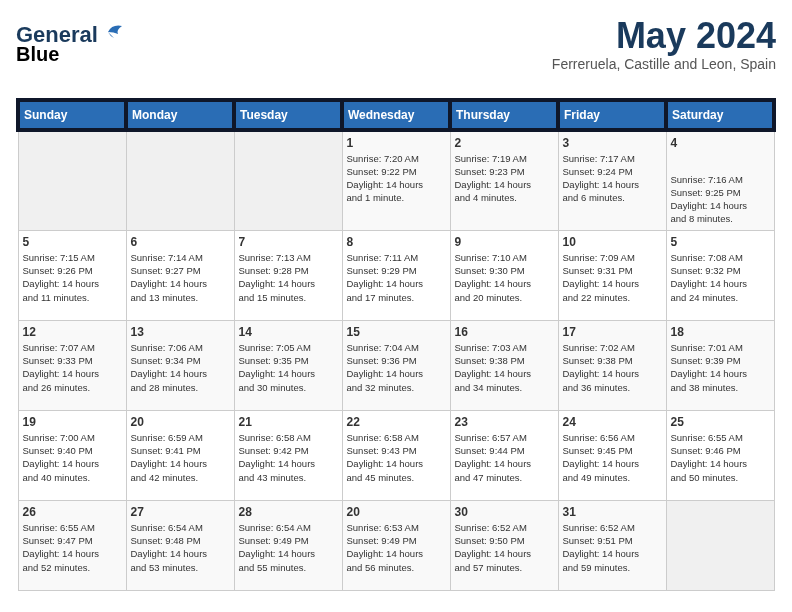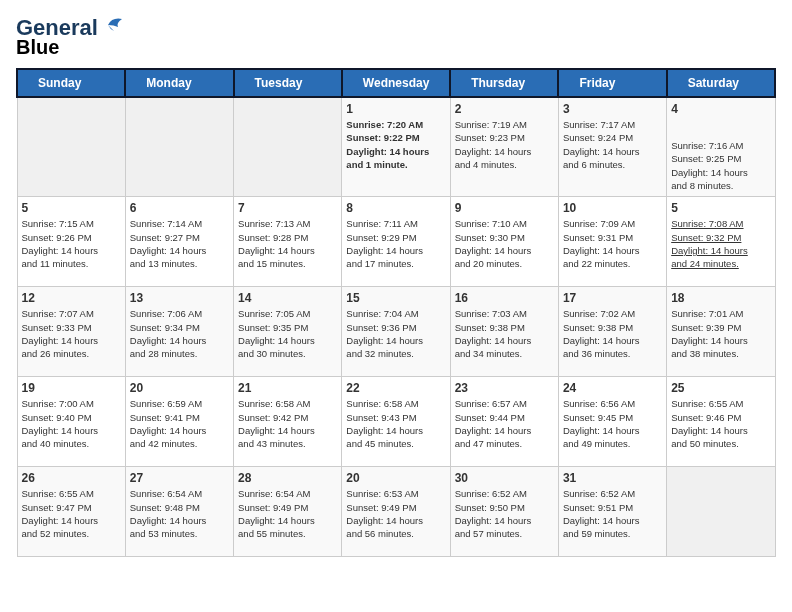--- a/index.html
+++ b/index.html
@@ -7,21 +7,21 @@
       font-family: Arial, sans-serif;
       background: #fff;
       width: 792px;
       min-height: 612px;
       padding: 16px;
     }
     .header {
       display: flex;
       justify-content: space-between;
       align-items: center;
-      margin-bottom: 10px;
+      margin-bottom: 26px;
       gap: 31px;
     }
     .logo {
       display: flex;
       flex-direction: column;
       align-items: flex-start;
     }
     .logo-text {
       font-size: 22px;
       font-weight: bold;
@@ -47,23 +47,23 @@
     table {
       width: 100%;
       border-collapse: collapse;
       table-layout: fixed;
     }
     thead tr th {
       background-color: #2a6db5;
       color: #fff;
       font-size: 12px;
       font-weight: bold;
-      padding: 6px 20px;
+      padding: 6px 4px;
       text-align: left;
-      border: 2px solid #0f172a;
+      border: 4px solid #0f172a;
     }
     tbody tr td {
       border: 1px solid #ccc;
       vertical-align: top;
       padding: 4px;
       font-size: 10px;
       color: #333;
       height: 90px;
       background: #fff;
     }
@@ -97,20 +97,24 @@
       <span class="logo-text">
         <span style="color:#1a3a5c;">General</span>
       </span>
       <svg width="22" height="16" viewBox="0 0 22 16" style="margin-left:2px; margin-top:-6px;">
         <path d="M8,8 Q12,0 22,2 Q16,6 18,10 Q14,8 8,8Z" fill="#2a6db5"></path>
         <path d="M8,8 Q10,10 14,14 Q10,12 8,8Z" fill="#2a6db5"></path>
       </svg>
     </div>
     <span class="logo-text" style="color:#000000; font-size:20px; margin-top:-4px;">Blue</span>
   </div>
+  <div class="title-block">
+    <div class="month-title">May 2024</div>
+    <div class="location">Ferreruela, Castille and Leon, Spain</div>
+  </div>
 </div>
 
 <table>
   <thead>
     <tr>
     <th>Sunday</th>
         <th>Monday</th>
         <th>Tuesday</th>
         <th>Wednesday</th>
         <th>Thursday</th>
@@ -118,21 +122,21 @@
         <th>Saturday</th>
       </tr>
   </thead>
   <tbody id="calendar-body">
   <tr>
         <td class="empty-cell"></td>
         <td class="empty-cell"></td>
         <td class="empty-cell"></td>
         <td>
           <span class="day-number">1</span>
-          <div class="day-info" style="white-space: pre-line; font-weight: bold;">Sunrise: 7:20 AM
+          <div class="day-info" style="white-space: pre-line;">Sunrise: 7:20 AM
 Sunset: 9:22 PM
 Daylight: 14 hours
 and 1 minute.</div>
         </td>
         <td>
           <span class="day-number">2</span>
           <div class="day-info" style="white-space: pre-line;">Sunrise: 7:19 AM
 Sunset: 9:23 PM
 Daylight: 14 hours
 and 4 minutes.</div>
@@ -190,21 +194,21 @@
         </td>
         <td>
           <span class="day-number">10</span>
           <div class="day-info" style="white-space: pre-line;">Sunrise: 7:09 AM
 Sunset: 9:31 PM
 Daylight: 14 hours
 and 22 minutes.</div>
         </td>
         <td>
           <span class="day-number">5</span>
-          <div class="day-info" style="white-space: pre-line; text-decoration: underline;">Sunrise: 7:08 AM
+          <div class="day-info" style="white-space: pre-line;">Sunrise: 7:08 AM
 Sunset: 9:32 PM
 Daylight: 14 hours
 and 24 minutes.</div>
         </td>
       </tr>
       <tr>
         <td>
           <span class="day-number">12</span>
           <div class="day-info" style="white-space: pre-line;">Sunrise: 7:07 AM
 Sunset: 9:33 PM

